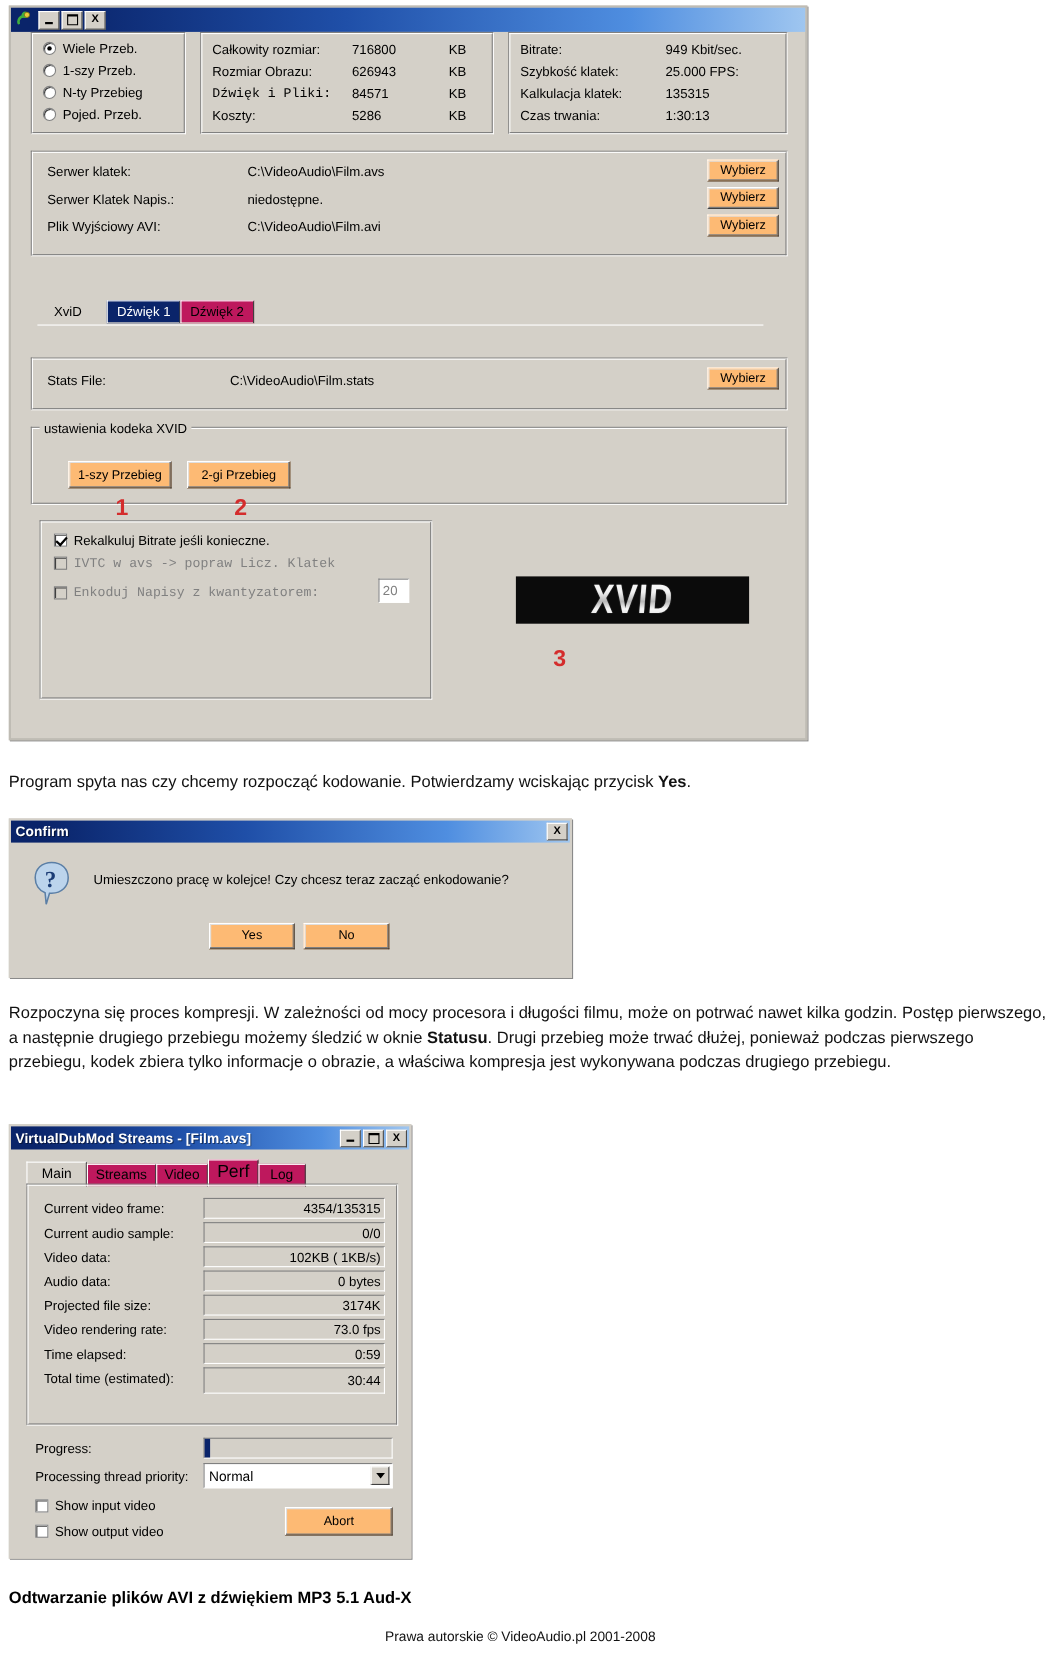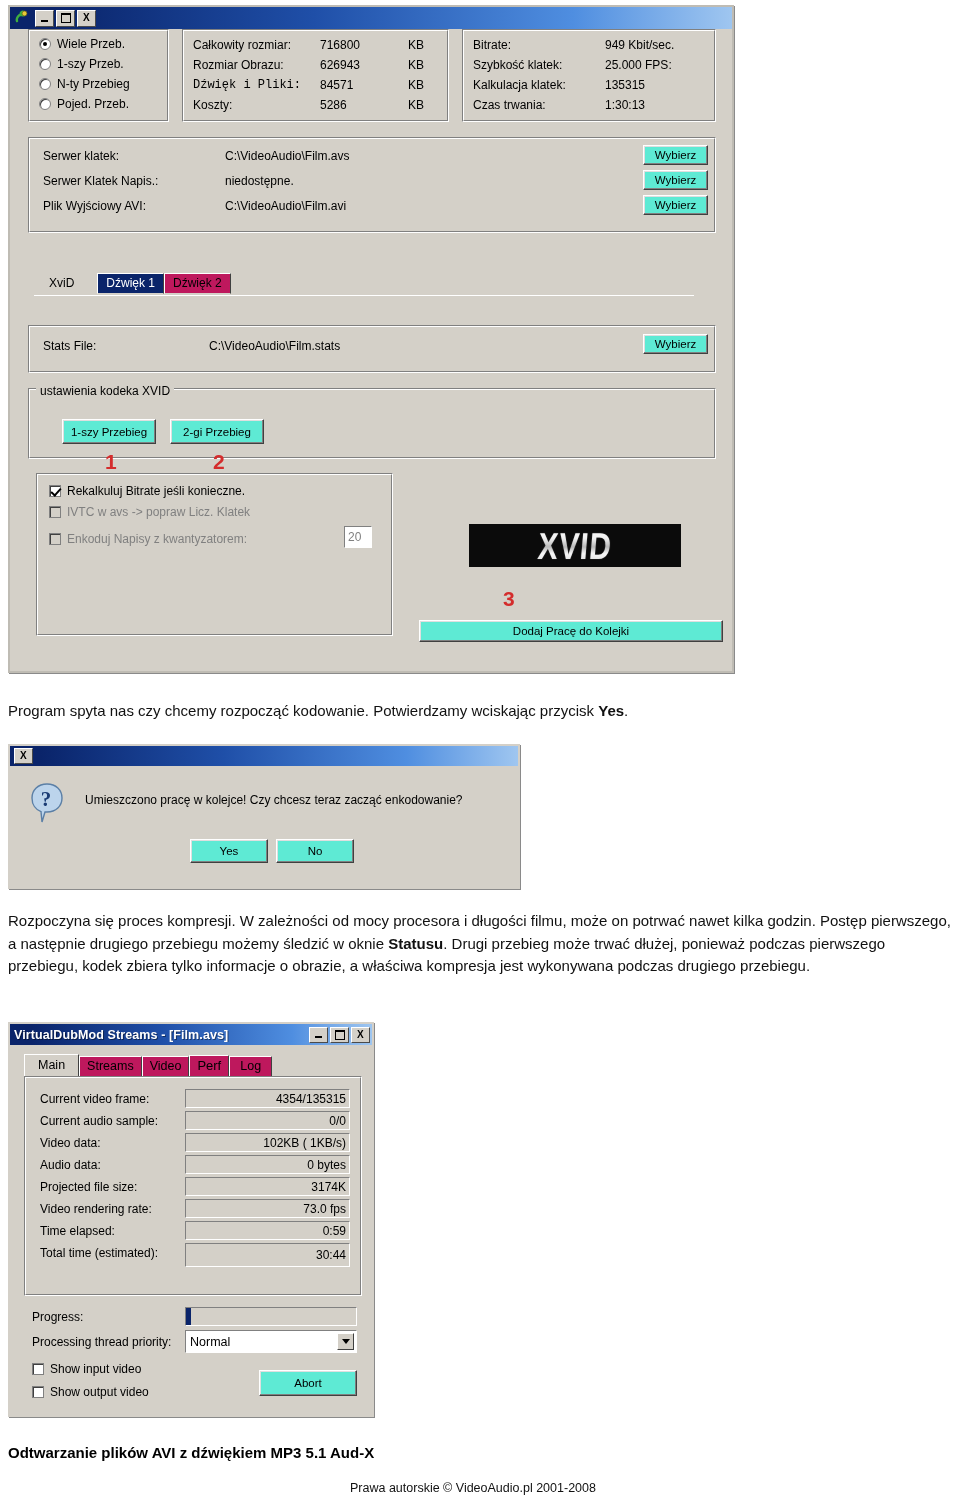--- a/index.html
+++ b/index.html
@@ -70,34 +70,34 @@
 
   .sunken {
     border: 1px solid #808080;
     border-right-color: #fff;
     border-bottom-color: #fff;
     background: #d4d0c8;
     box-sizing: border-box;
   }
 
   .btn {
-    background: #5eead4;
+    background: #fdba74;
     border: 1px solid;
     border-color: #ffffff #404040 #404040 #ffffff;
     box-shadow: inset -1px -1px 0 #808080, inset 1px 1px 0 #dfdfdf;
     display: flex; align-items: center; justify-content: center;
     font-size: 11.5px;
     color: #000;
     box-sizing: border-box;
     position: absolute;
     white-space: nowrap;
   }
 
   .lbl { position: absolute; font-size: 12px; white-space: nowrap; }
-  .lbl-dim { color: #808080; }
+  .lbl-dim { color: #808080; font-family: Liberation Mono, monospace; }
 
   .radio {
     width: 12px; height: 12px; border-radius: 50%;
     background: #fff;
     border: 1px solid #808080;
     box-shadow: inset 1px 1px 0 #404040, inset -1px -1px 0 #fff;
     position: relative;
     box-sizing: border-box;
     flex: 0 0 auto;
   }
@@ -381,29 +381,29 @@
       <div class="sunken" style="position:absolute; left:307px; top:52px; width:28px; height:22px; display:flex; align-items:center; justify-content:flex-start; padding-left:3px; font-size:12px; color:#808080; background:#fff;">20</div>
     </div>
   </div>
 
   <div class="xvid-logo" style="left:459px; top:517px; width:212px; height:43px;">
     <span class="txt">XVID</span>
   </div>
 
   <div class="marker" style="left:493px; top:580px;">3</div>
 
-  <div class="btn" style="left:409px; top:613px; width:304px; height:22px;">Dodaj Pracę do Kolejki</div>
 </div>
 
 <div class="para" style="left:8px; top:700px; width:930px;">
   <span>Program spyta nas czy chcemy rozpocząć kodowanie. Potwierdzamy wciskając przycisk </span><b>Yes</b><span>.</span>
 </div>
 
 <div class="win" style="left:8px; top:744px; width:512px; height:145px; border:2px solid #d4d0c8; box-shadow:1px 1px 0 #8a8a8a;">
   <div class="titlebar" style="height:20px; font-size:12.5px;">
+    <span class="tb-title">Confirm</span>
     <span class="tb-btns">
       <span class="tb-btn" style="height:14px;">X</span>
     </span>
   </div>
 
   <span class="q-icon" style="left:20px; top:36px;">
     <svg viewBox="0 0 34 42" width="34" height="42">
       <path d="M17 2 C26 2 32 8 32 16 C32 24 26 30 17 30 L15 30 L12 40 L11 29.6 C5.5 27.7 2 22.4 2 16 C2 8 8 2 17 2 Z" fill="#bcd4ec" stroke="#5b7fa6" stroke-width="1.4"></path>
       <text x="16" y="24" font-family="Liberation Serif, serif" font-size="21" font-weight="bold" fill="#1b3c75" text-anchor="middle">?</text>
     </svg>
@@ -434,21 +434,21 @@
           <i class="glyph-max"></i>
         </span>
       <span class="tb-btn" style="height:14px;">X</span>
     </span>
   </div>
 
   <div class="tabstrip" style="left:14px; top:30px;">
     <div class="tab front" style="background:#d4d0c8; padding:3px 13px 4px 13px; font-size:12.5px;">Main</div>
     <div class="tab" style="padding:2px 7px 3px 7px; font-size:12.5px;">Streams</div>
     <div class="tab" style="padding:2px 7px 3px 7px; font-size:12.5px;">Video</div>
-    <div class="tab" style="padding:2px 7px 3px 7px; font-size:13px;">Perf</div>
+    <div class="tab" style="padding:2px 7px 3px 7px; font-size:16px;">Perf</div>
     <div class="tab" style="padding:2px 10px 3px 10px; font-size:12.5px;">Log</div>
   </div>
 
   <div class="group" style="left:14px; top:52px; width:338px; height:220px;">
     <div class="group-in"></div>
   </div>
 
   <div class="lbl" style="left:30px; top:68px;">Current video frame:</div>
   <div class="field" style="left:175px; top:65px; width:165px; height:19px;">4354/135315</div>
 

